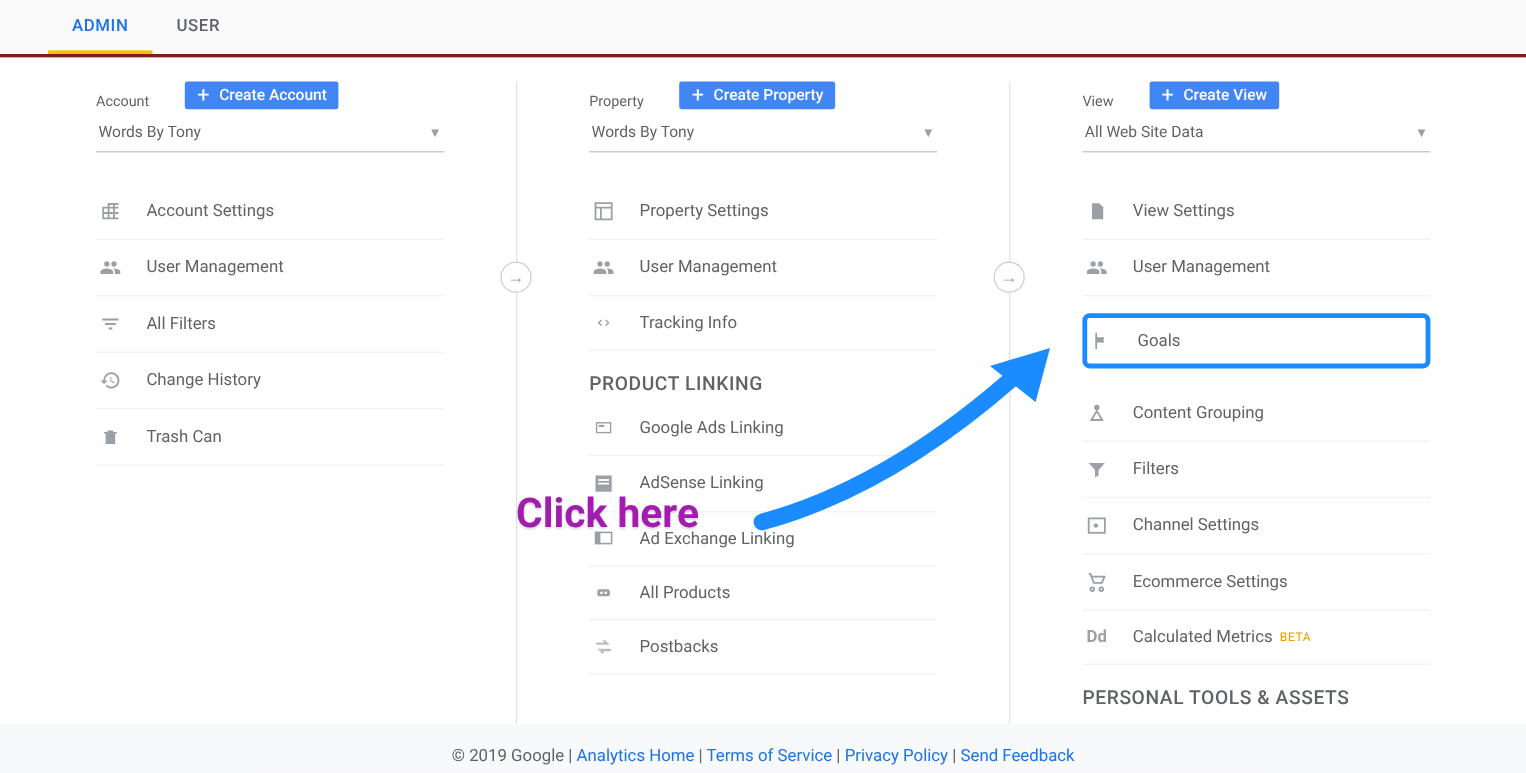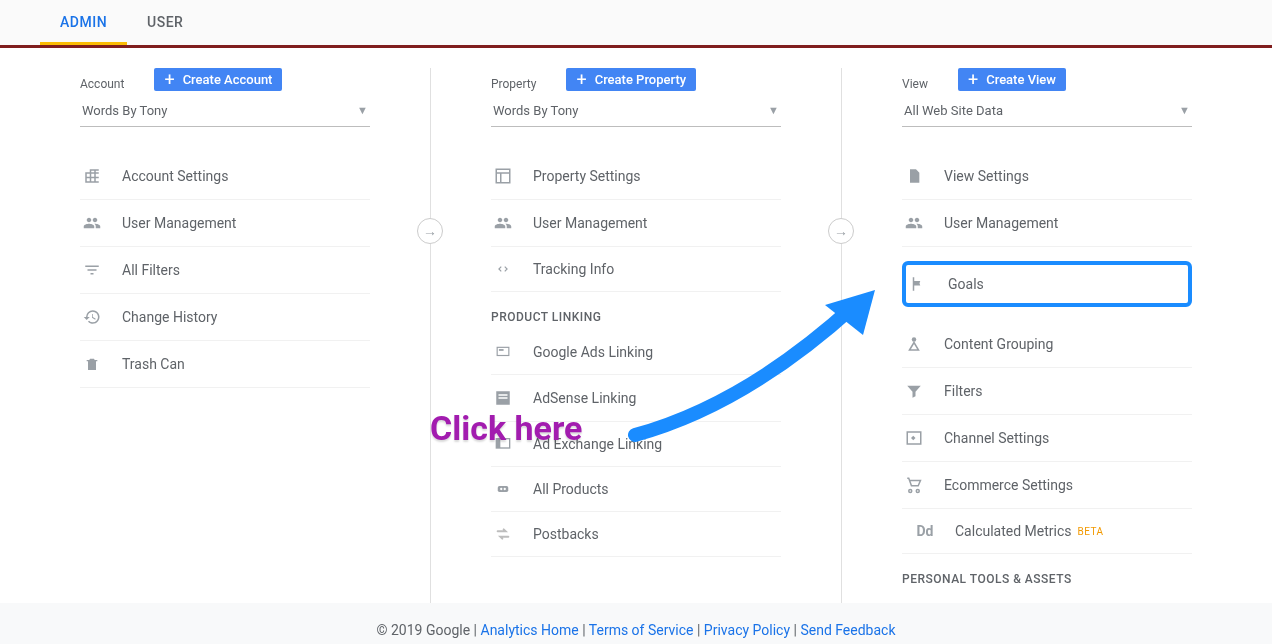--- a/index.html
+++ b/index.html
@@ -100,21 +100,21 @@
   .menu-item .icon {
     width: 24px;
     display: flex;
     justify-content: center;
     color: #9aa0a6;
     margin-right: 18px;
   }
   .menu-item .icon svg { fill: #9aa0a6; }
   .menu-item .label { font-size: 14px; }
   .section-header {
-    font-size: 12px;
+    font-size: 16px;
     font-weight: 500;
     letter-spacing: .5px;
     color: #5f6368;
     padding: 18px 0 6px 0;
   }
   .badge-beta {
     font-size: 10px;
     font-weight: 400;
     color: #f29900;
     margin-left: 6px;
@@ -399,21 +399,21 @@
     </div>
     <div class="menu-item">
       <span class="icon">
           <svg width="20" height="18" viewBox="0 0 24 24">
             <path d="M7 18a2 2 0 100 4 2 2 0 000-4zm10 0a2 2 0 100 4 2 2 0 000-4zM3 3h2l3.6 10h9l3-7H6" fill="none" stroke="#9aa0a6" stroke-width="2"></path>
           </svg>
         </span>
       <span class="label">Ecommerce Settings</span>
     </div>
     <div class="menu-item">
-      <span class="icon" style="font-weight:700;color:#9aa0a6;font-size:14px;margin-left:11px;">Dd</span>
+      <span class="icon" style="font-weight:700;color:#9aa0a6;font-size:14px;">Dd</span>
       <span class="label">Calculated Metrics</span>
       <span class="badge-beta">BETA</span>
     </div>
 
     <div class="section-header">PERSONAL TOOLS &amp; ASSETS</div>
   </div>
 
 </div>
 
 <div class="footer">

